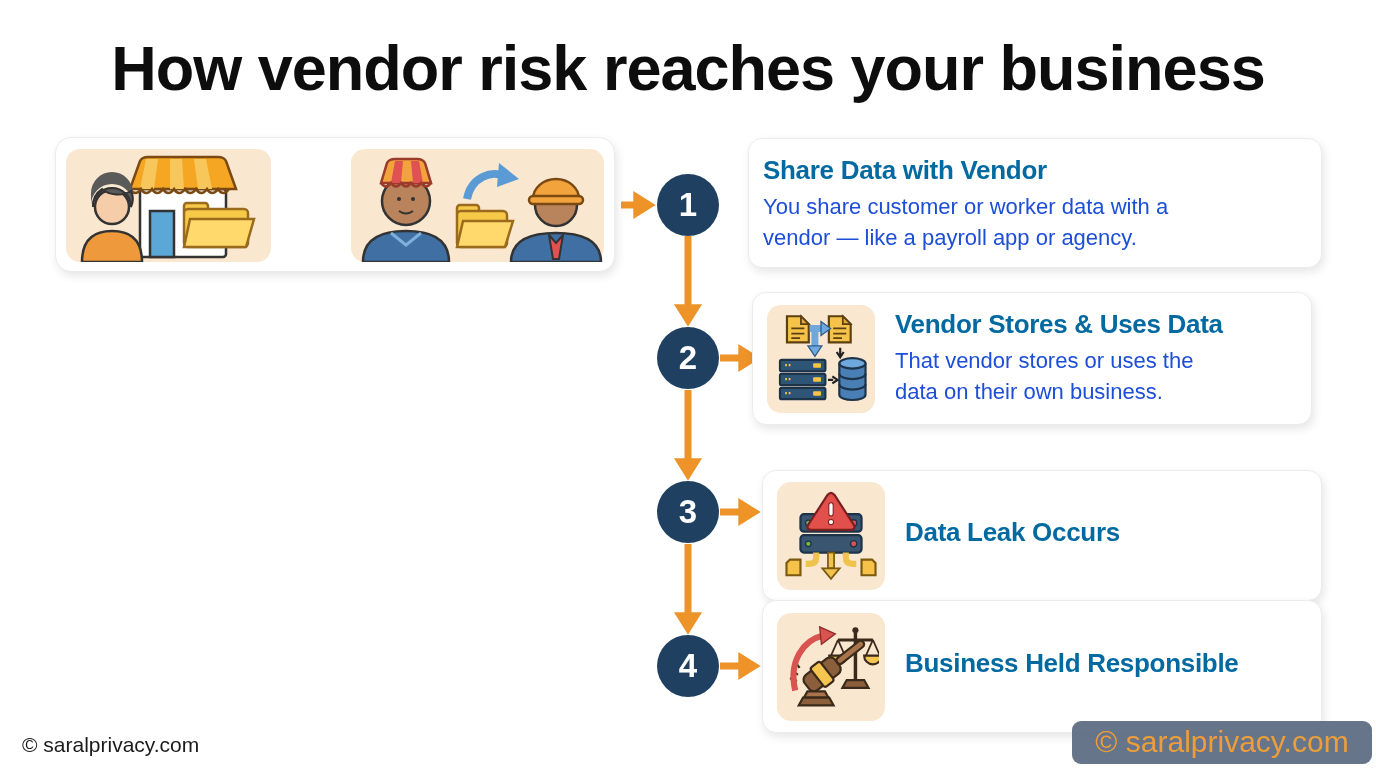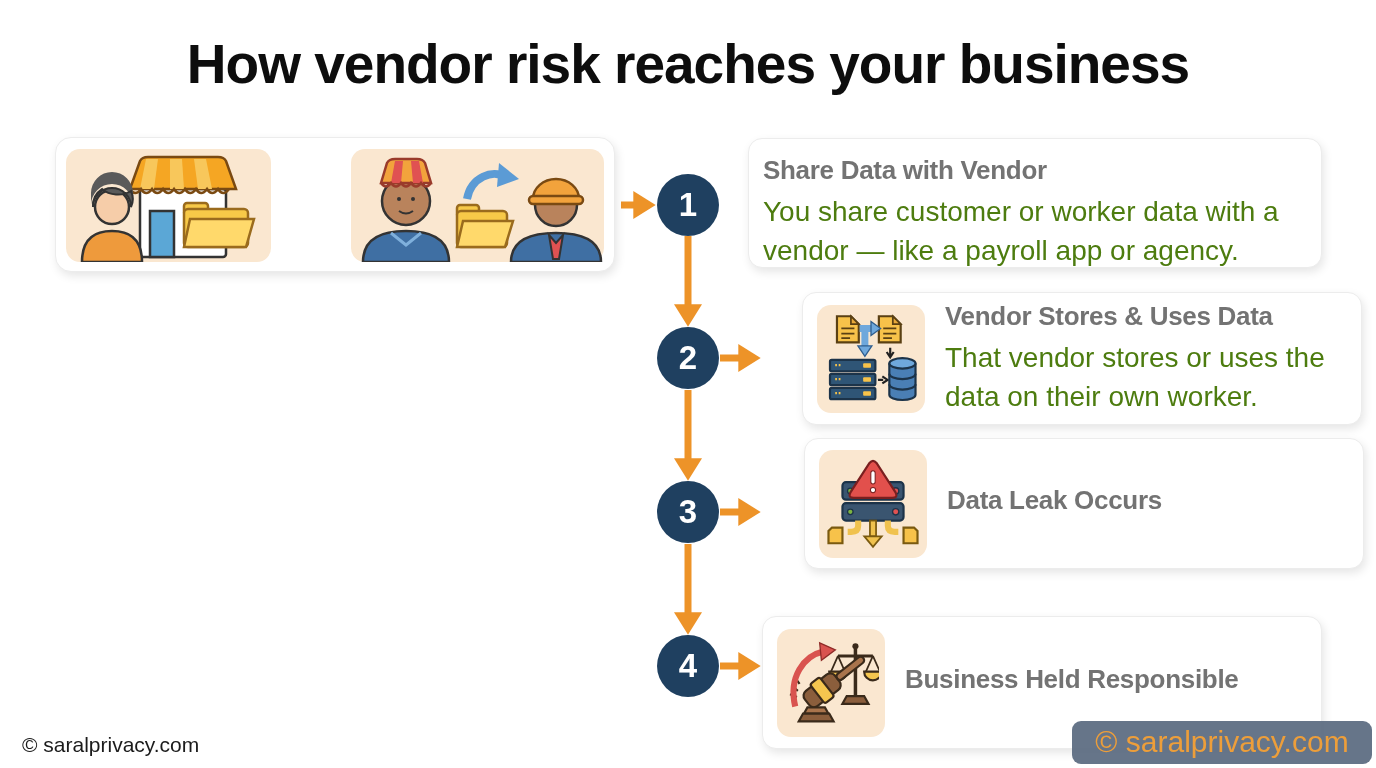--- a/index.html
+++ b/index.html
@@ -1,20 +1,20 @@
 <!DOCTYPE html>
 <html style="--accent-orange: #ED9328; --navy: #1F4060; --peach: #FAE7D0; --card-border: #ECECEC; --watermark-bg: rgba(90,107,128,0.93); --watermark-text: #ED9E3A;"><head>
 <meta charset="utf-8">
 <style>
   * { margin:0; padding:0; box-sizing:border-box; }
   html,body { width:1376px; height:768px; background:#fff; font-family:"Liberation Sans", sans-serif; }
   .page { position:relative; width:1376px; height:768px; background:#fff; overflow:hidden; }
 
   .title { position:absolute; top:32px; left:0; right:0; text-align:center;
-           font-size:55px; font-weight:800; letter-spacing:-1px; color:#0d0d0d; }
+           font-size:63px; font-weight:800; letter-spacing:-1px; color:#0d0d0d; }
 
   
   .illus-card { position:absolute; left:55px; top:137px; width:560px; height:135px;
                 background:#fff; border:1px solid var(--card-border,#ececec); border-radius:16px;
                 box-shadow:2px 4px 10px rgba(0,0,0,.10); }
   .peach-box { position:absolute; top:11px; height:113px; background:var(--peach,#FAE7D0); border-radius:14px; }
   .peach-a { left:10px; width:205px; }
   .peach-b { left:295px; width:253px; }
   .peach-box svg { width:100%; height:100%; display:block; }
 
@@ -26,29 +26,29 @@
   
   .step-circle { position:absolute; width:62px; height:62px; border-radius:50%;
                  background:var(--navy,#1F4060); color:#fff; display:flex; align-items:center; justify-content:center;
                  font-size:33px; font-weight:700; }
 
   
   .step-card { position:absolute; background:#fff; border:1px solid var(--card-border,#ececec);
                border-radius:14px; box-shadow:2px 4px 10px rgba(0,0,0,.10);
                display:flex; align-items:center; padding:12px 14px; }
   .card-1 { left:748px; top:138px; width:574px; height:130px; padding:16px 20px 14px 14px; align-items:flex-start; }
-  .card-2 { left:802px; top:292px; width:560px; height:133px; }
-  .card-3 { left:762px; top:438px; width:560px; height:131px;margin-left:42px; }
-  .card-4 { left:762px; top:600px; width:560px; height:133px;margin-top:16px; }
+  .card-2 { left:752px; top:292px; width:560px; height:133px; }
+  .card-3 { left:762px; top:470px; width:560px; height:131px; }
+  .card-4 { left:762px; top:600px; width:560px; height:133px; }
   .icon-box { flex:0 0 108px; width:108px; height:108px; border-radius:14px; background:var(--peach,#FAE7D0);
               margin-right:20px; display:flex; align-items:center; justify-content:center; }
   .icon-box svg { width:96px; height:96px; display:block; }
   .step-text { display:flex; flex-direction:column; }
-  .step-title { font-size:26px; font-weight:700; color:#737373; margin-bottom:6px; letter-spacing:-0.3px; }
-  .step-body { font-size:28px; color:#4d7c0f; line-height:1.4; white-space:pre-line; }
+  .step-title { font-size:26px; font-weight:700; color:#0369a1; margin-bottom:6px; letter-spacing:-0.3px; }
+  .step-body { font-size:22px; color:#1d4ed8; line-height:1.4; white-space:pre-line; }
 
   .copyright { position:absolute; left:22px; top:733px; font-size:21px; color:#1b1b1b; }
 
   .watermark { position:absolute; left:1072px; top:721px; width:300px; height:43px;
                background:var(--watermark-bg,rgba(90,107,128,.93)); color:var(--watermark-text,#ED9E3A);
                border-radius:9px; font-size:30px; line-height:41px; text-align:center; }
 </style>
 </head>
 <body>
 
@@ -191,21 +191,21 @@
         <g>
           <path d="M76,60 v36 a15,6 0 0 0 30,0 v-36" fill="#4A7FB5" stroke="#1c3349" stroke-width="2.5"></path>
           <ellipse cx="91" cy="60" rx="15" ry="6" fill="#6FA8DC" stroke="#1c3349" stroke-width="2.5"></ellipse>
           <path d="M76,72 a15,6 0 0 0 30,0 M76,84 a15,6 0 0 0 30,0" fill="none" stroke="#1c3349" stroke-width="2.5"></path>
         </g>
       </svg>
     </div>
     <div class="step-text">
       <div class="step-title">Vendor Stores &amp; Uses Data</div>
       <div class="step-body">That vendor stores or uses the
-data on their own worker.</div>
+data on their own business.</div>
     </div>
   </div>
 
   <div class="step-card card-3">
     <div class="icon-box">
       <svg viewBox="0 0 110 110">
         <g>
           <rect x="20" y="30" width="70" height="20" rx="4" fill="#3A5570" stroke="#1c3349" stroke-width="2.5"></rect>
           <rect x="20" y="54" width="70" height="20" rx="4" fill="#3A5570" stroke="#1c3349" stroke-width="2.5"></rect>
           <circle cx="29" cy="40" r="3.2" fill="#7CB342" stroke="#1c3349" stroke-width="1.5"></circle>

